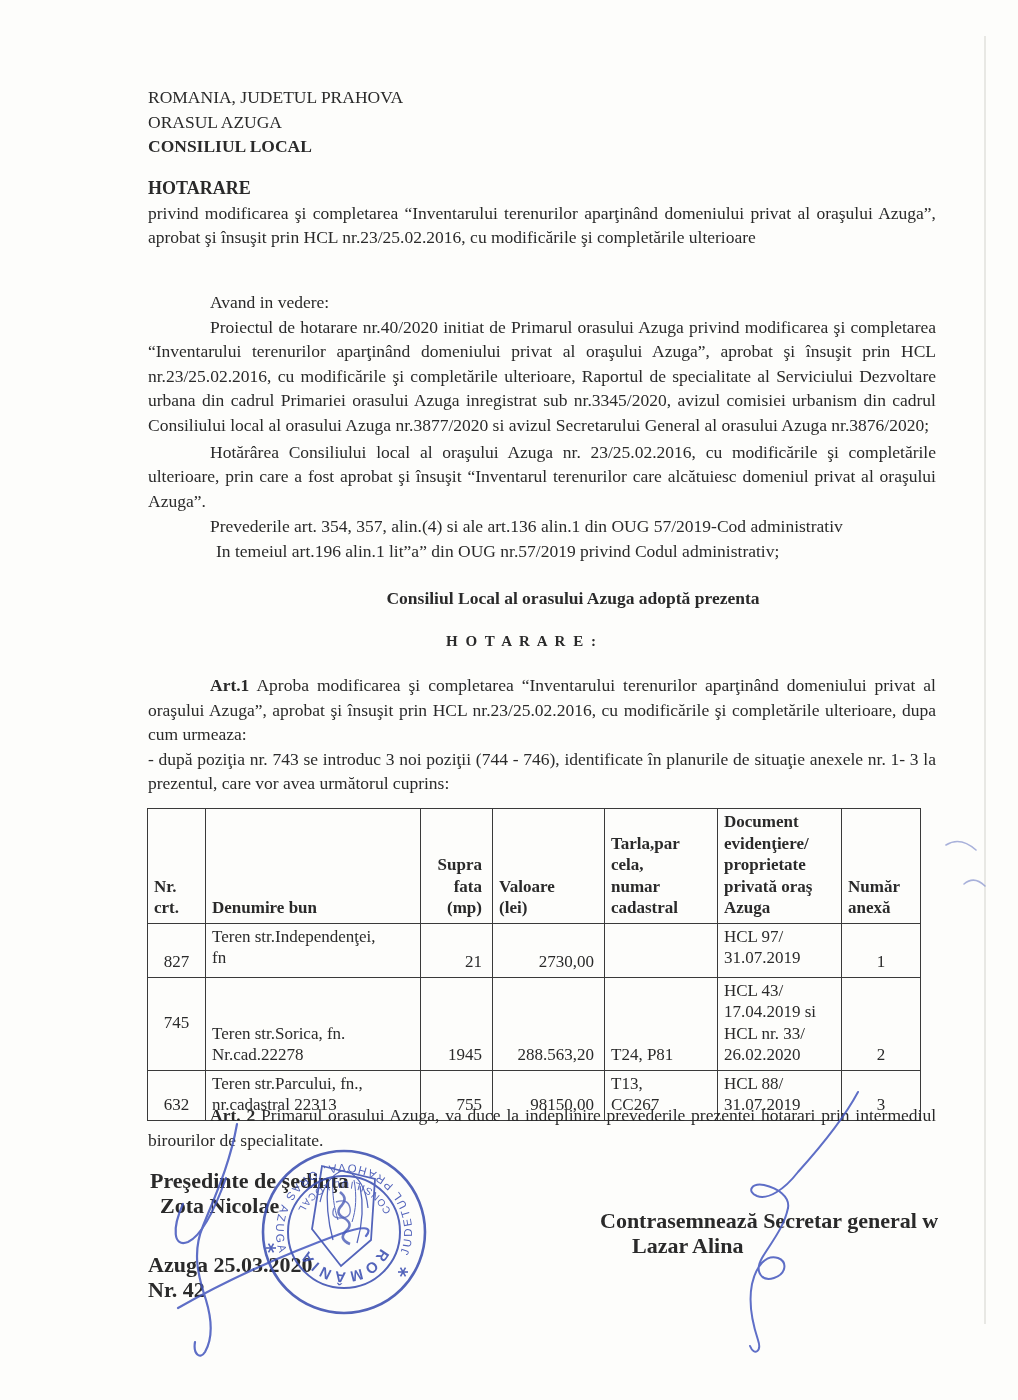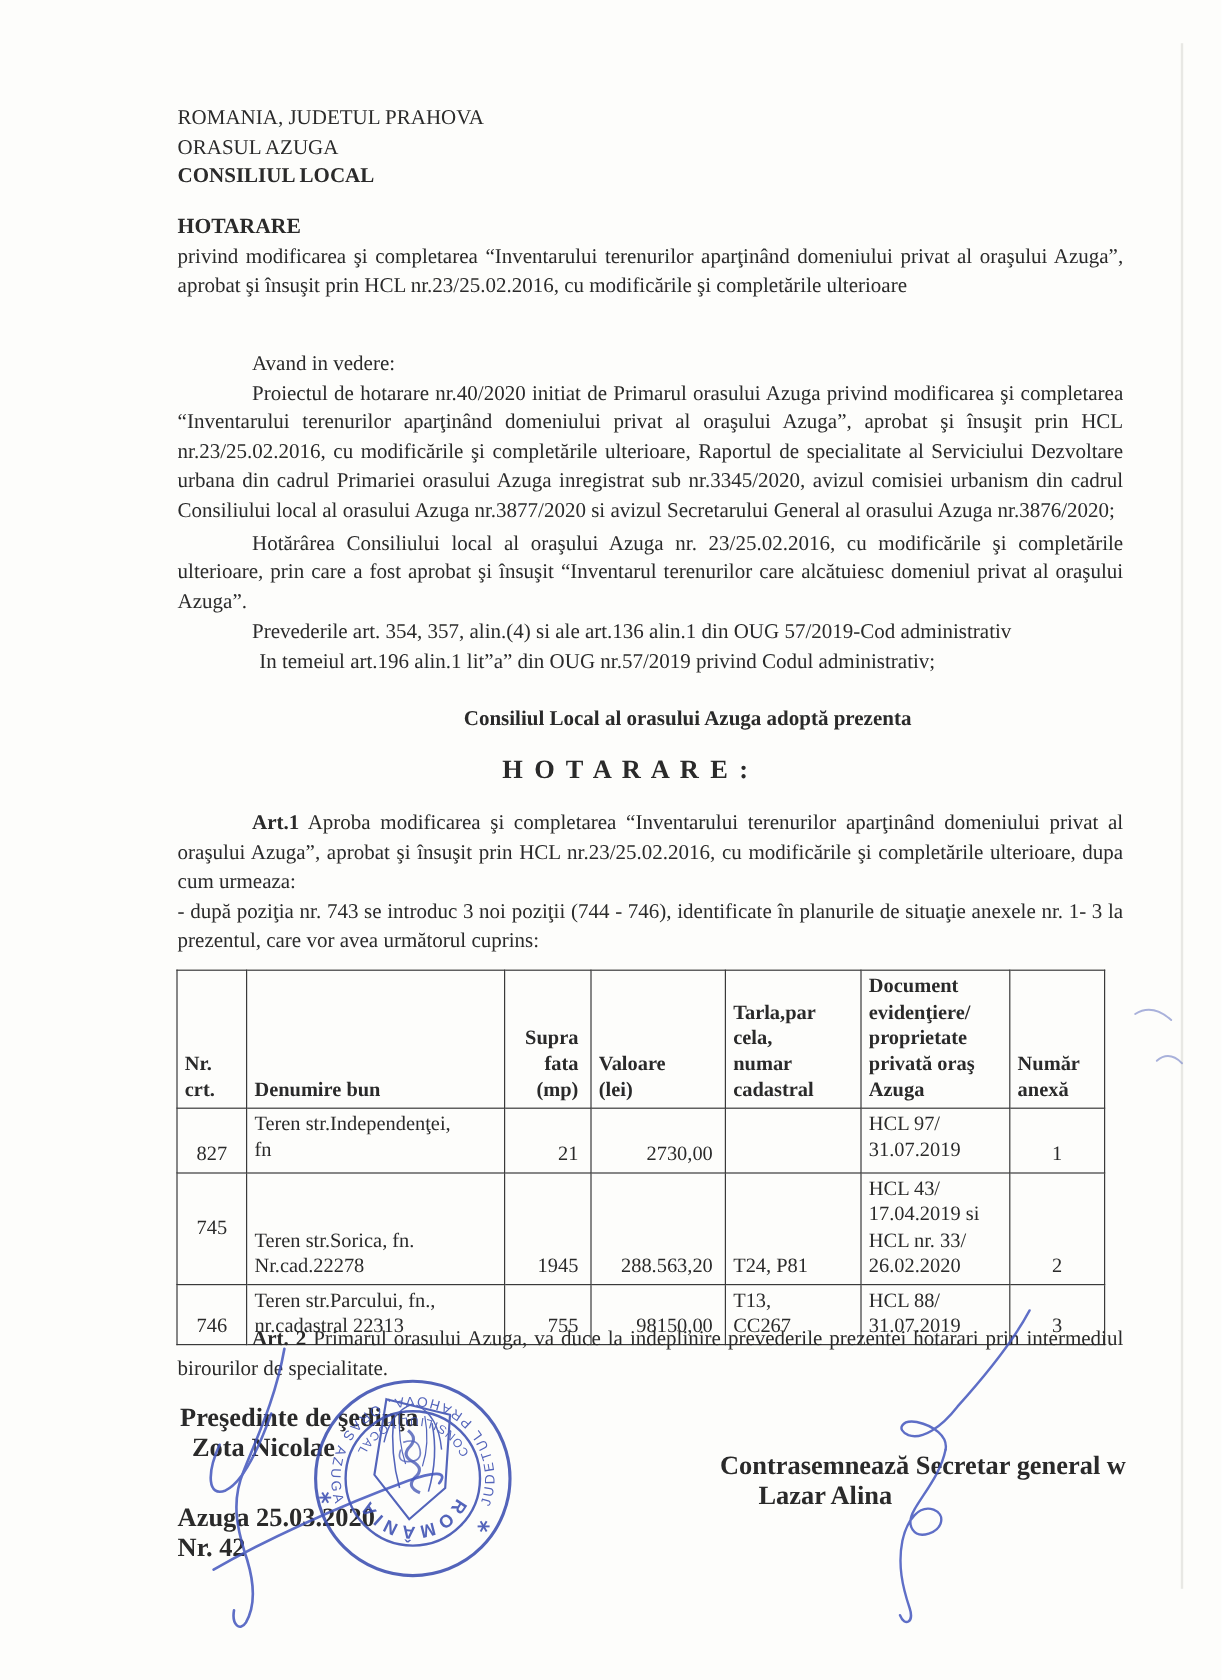--- a/index.html
+++ b/index.html
@@ -6,21 +6,21 @@
   .page{position:relative;width:1018px;height:1400px;background:#fdfdfb;overflow:hidden;
         font-family:"Liberation Serif","DejaVu Serif",serif;color:#2a2a2a;}
   .abs{position:absolute;}
   .content{left:148px;width:788px;}
   p{margin:0;font-size:17.5px;line-height:24.6px;text-align:justify;}
   .single{text-align:left;}
   .ind{text-indent:62px;}
   .b{font-weight:bold;text-align:center;}
   .org p{text-align:left;line-height:24.5px;}
   .title-center{font-weight:bold;font-size:18px;margin-right:100px;}
-  .big-heading{text-align:center;font-weight:bold;font-size:22px;letter-spacing:2px;margin-right:40px;}
+  .big-heading{text-align:center;font-weight:bold;font-size:15px;letter-spacing:2px;margin-right:40px;}
   table.inv{border-collapse:collapse;table-layout:fixed;width:773px;font-size:17px;}
   table.inv td{border:1.6px solid #3a3a3a;vertical-align:bottom;padding:2px 6px 4px 6px;line-height:21.5px;}
   table.inv .hd{font-weight:bold;}
   .t-right{text-align:right;padding-right:10px !important;}
   .t-center{text-align:center;}
   .va-mid{vertical-align:middle !important;}
   .va-top{vertical-align:top !important;}
   .sig{font-weight:bold;font-size:22px;line-height:25px;text-align:left;}
   .scan-line{position:absolute;left:984px;top:36px;width:2px;height:1288px;background:#e8e8e4;}
   svg{display:block;}
@@ -98,21 +98,21 @@
       <tr style="height:82px">
         <td class="t-center va-mid">745</td>
         <td>Teren str.Sorica, fn.<br>Nr.cad.22278</td>
         <td class="t-right">1945</td>
         <td class="t-right">288.563,20</td>
         <td>T24, P81</td>
         <td class="va-top">HCL 43/<br>17.04.2019 si<br>HCL nr. 33/<br>26.02.2020</td>
         <td class="t-center">2</td>
       </tr>
       <tr style="height:46px">
-        <td class="t-center">746</td>
+        <td class="t-center">632</td>
         <td class="va-top">Teren str.Parcului, fn.,<br>nr.cadastral 22313</td>
         <td class="t-right">755</td>
         <td class="t-right">98150,00</td>
         <td class="va-top">T13,<br>CC267</td>
         <td class="va-top">HCL 88/<br>31.07.2019</td>
         <td class="t-center">3</td>
       </tr>
     </tbody>
       </table>
   </div>

